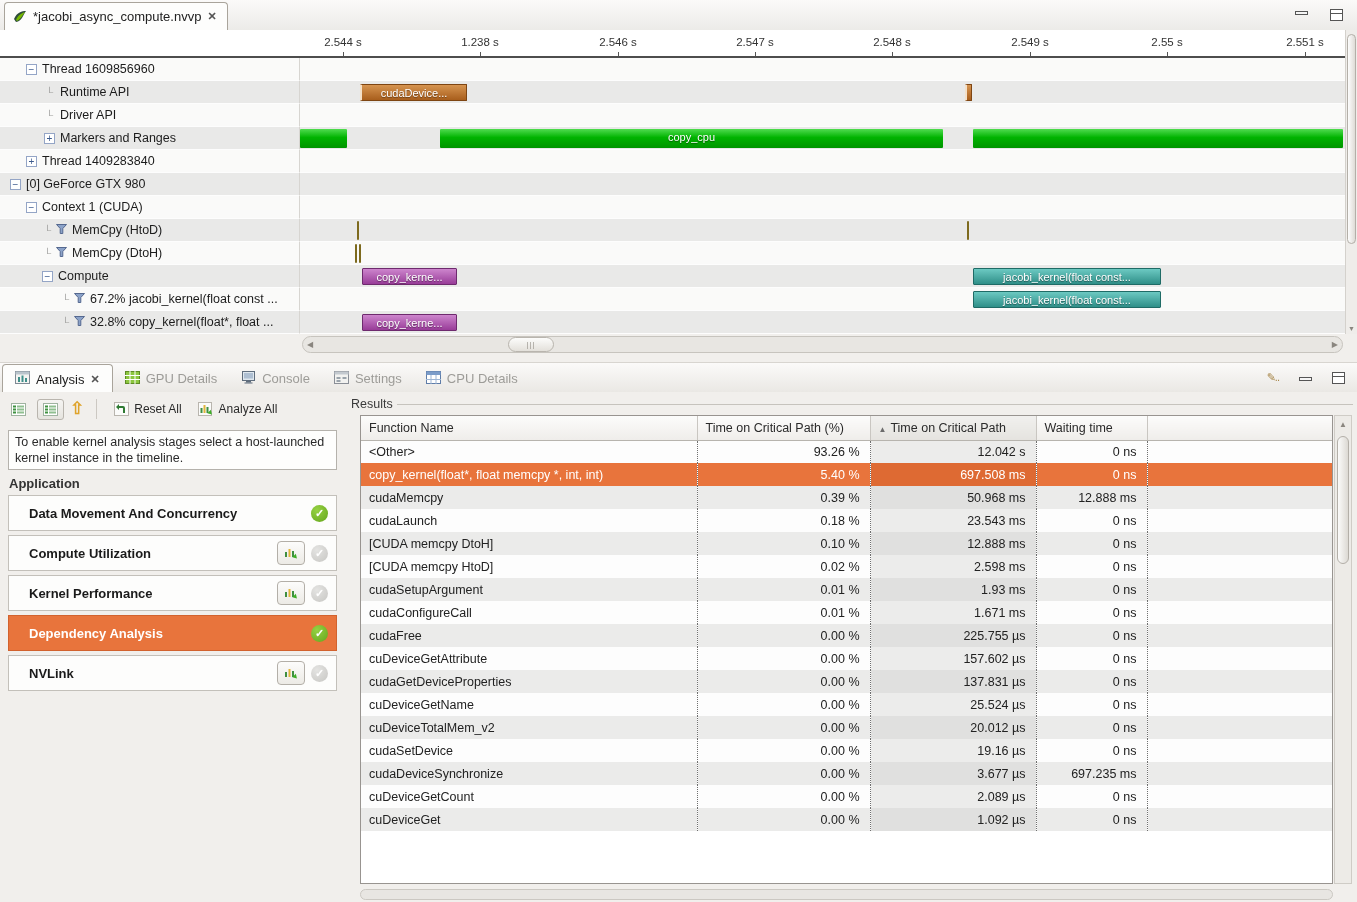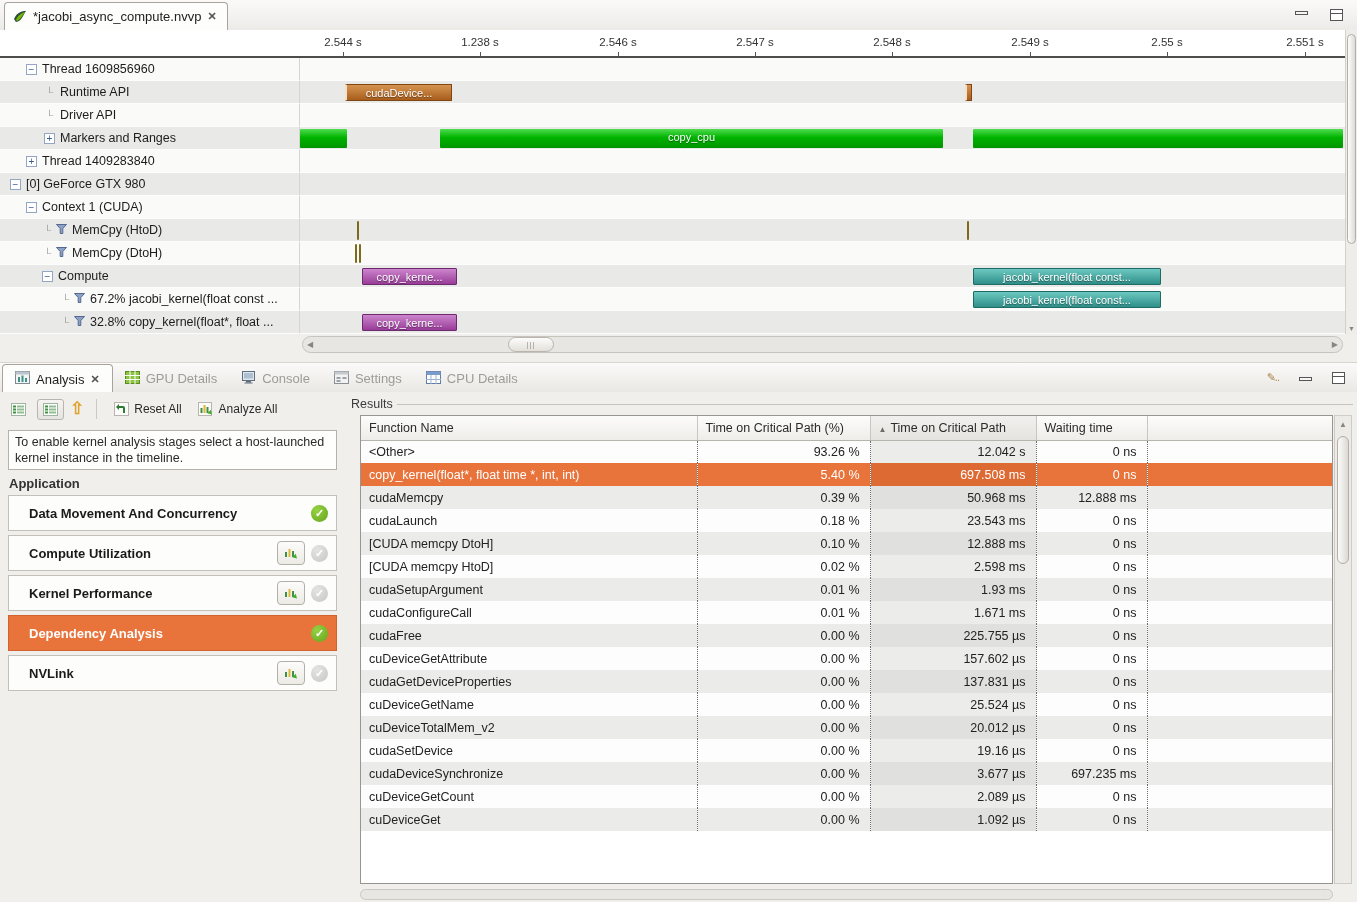--- a/index.html
+++ b/index.html
@@ -186,21 +186,21 @@
           <span class="tree-label">Thread 1609856960</span>
         </div>
         <div class="lane"></div>
       </div>
       <div class="trow dark">
         <div class="tree-cell" style="padding-left: 44px;">
           <span class="corner">└</span>
           <span class="tree-label">Runtime API</span>
         </div>
         <div class="lane">
-          <div class="bar runtime" style="left: 45px; width: 107px;">
+          <div class="bar runtime" style="left: 60px; width: 107px;">
             <span class="blabel">cudaDevice...</span>
           </div>
           <div class="bar runtime" style="left: 665px; width: 7px;"></div>
         </div>
       </div>
       <div class="trow light">
         <div class="tree-cell" style="padding-left: 44px;">
           <span class="corner">└</span>
           <span class="tree-label">Driver API</span>
         </div>
@@ -499,21 +499,21 @@
           </thead>
         <tbody id="res-body">
             <tr class="even">
               <td>&lt;Other&gt;</td>
               <td class="num">93.26 %</td>
               <td class="num sorted">12.042 s</td>
               <td class="num">0 ns</td>
               <td></td>
             </tr>
             <tr class="odd selected">
-              <td>copy_kernel(float*, float time *, int, int)</td>
+              <td>copy_kernel(float*, float memcpy *, int, int)</td>
               <td class="num">5.40 %</td>
               <td class="num sorted">697.508 ms</td>
               <td class="num">0 ns</td>
               <td></td>
             </tr>
             <tr class="odd">
               <td>cudaMemcpy</td>
               <td class="num">0.39 %</td>
               <td class="num sorted">50.968 ms</td>
               <td class="num">12.888 ms</td>

